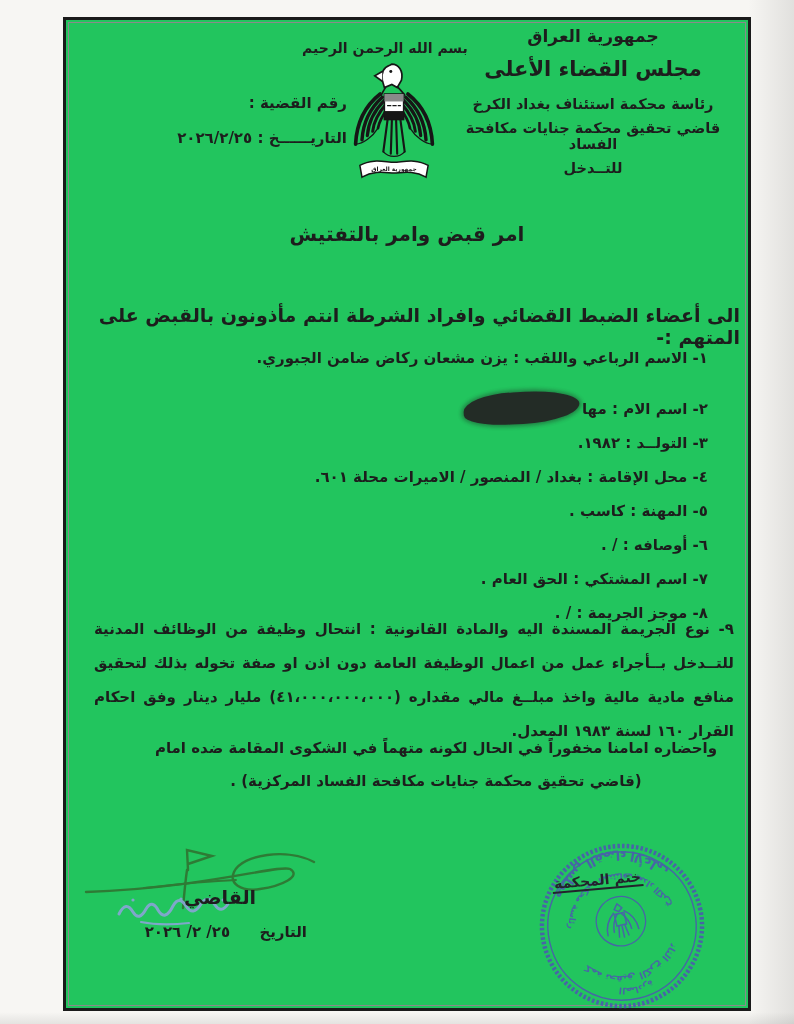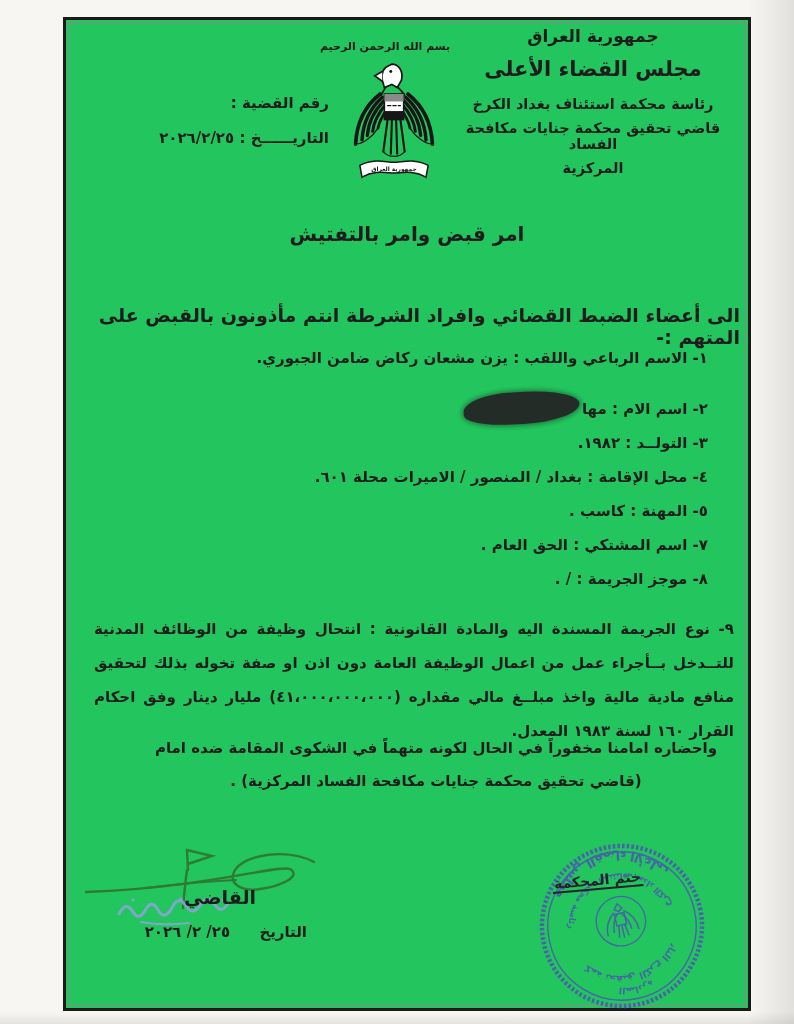--- a/index.html
+++ b/index.html
@@ -28,24 +28,24 @@
   }
   .content{
     position:absolute;inset:0;direction:rtl;font-weight:bold;
   }
   
   .hdr{position:absolute;top:6px;right:4px;width:302px;text-align:center;}
   .hdr .country{font-size:17px;margin-bottom:11px;}
   .hdr .council{font-size:21px;margin-bottom:15px;}
   .hdr .court{font-size:14.5px;margin-bottom:8px;}
   
-  .basmala{position:absolute;top:20px;left:236px;width:166px;text-align:center;font-size:11px;}
+  .basmala{position:absolute;top:20px;left:236px;width:166px;text-align:center;font-size:14px;}
   .emblem{position:absolute;top:42px;left:264px;width:128px;height:128px;}
   
-  .case{position:absolute;top:73px;left:26px;width:237px;text-align:right;font-size:15px;}
+  .case{position:absolute;top:73px;left:44px;width:237px;text-align:right;font-size:15px;}
   .case .row{margin-bottom:15px;line-height:20px;}
   
   .doc-title{position:absolute;top:202px;left:61px;width:560px;text-align:center;font-size:20px;letter-spacing:.5px;}
   .addressee{position:absolute;top:284px;right:8px;font-size:19px;}
   .items{position:absolute;top:328px;right:40px;left:30px;text-align:right;font-size:15px;}
   .item{line-height:21px;margin-bottom:13px;white-space:nowrap;}
   .item-9{position:absolute;top:592px;right:14px;left:28px;font-size:15px;
           line-height:34px;text-align:justify;text-align-last:right;}
   .closing{position:absolute;top:712px;left:80px;width:580px;text-align:center;
            font-size:15px;line-height:33px;}
@@ -78,21 +78,21 @@
 
 <div class="frame">
   <div class="frame-inner"></div>
   <div class="content">
 
     <div class="hdr">
       <div class="country">جمهورية العراق</div>
       <div class="council">مجلس القضاء الأعلى</div>
       <div class="court">رئاسة محكمة استئناف بغداد الكرخ</div>
       <div class="court">قاضي تحقيق محكمة جنايات مكافحة الفساد</div>
-      <div class="court">المركزية</div>
+      <div class="court">للتــدخل</div>
     </div>
 
     <div class="basmala">بسم الله الرحمن الرحيم</div>
 
     <svg class="emblem" viewBox="0 0 100 120">
       <g fill="none" stroke="#161616" stroke-width="1.6" stroke-linecap="round">
 
         <path d="M46,3 C40,5 38,10 39,17 l2,7 7,-3 5,3 4,-7 C59,8 54,2 48,2 Z" fill="#fff"></path>
         <path d="M39,9 l-7,4 7,5" fill="#fff"></path>
         <circle cx="47" cy="9" r="1.4" fill="#161616" stroke="none"></circle>
@@ -141,20 +141,21 @@
     <div class="addressee">الى أعضاء الضبط القضائي وافراد الشرطة انتم مأذونون بالقبض على المتهم :-</div>
 
     <div class="items">
       <div class="item">١- الاسم الرباعي واللقب : يزن مشعان ركاض ضامن الجبوري.</div>
       <div class="item">
         <span>٢- اسم الام : مها</span><span class="redaction"></span>
       </div>
       <div class="item">٣- التولــد : ١٩٨٢.</div>
       <div class="item">٤- محل الإقامة : بغداد / المنصور / الاميرات محلة ٦٠١.</div>
       <div class="item">٥- المهنة : كاسب .</div>
+      <div class="item">٦- أوصافه : / .</div>
       <div class="item">٧- اسم المشتكي : الحق العام .</div>
       <div class="item">٨- موجز الجريمة : / .</div>
     </div>
 
     <div class="item-9">٩- نوع الجريمة المسندة اليه والمادة القانونية : انتحال وظيفة من الوظائف المدنية للتــدخل بــأجراء عمل من اعمال الوظيفة العامة دون اذن او صفة تخوله بذلك لتحقيق منافع مادية مالية واخذ مبلــغ مالي مقداره (٤١،٠٠٠،٠٠٠،٠٠٠) مليار دينار وفق احكام القرار ١٦٠ لسنة ١٩٨٣ المعدل.</div>
 
     <div class="closing">
       <div>واحضاره امامنا مخفوراً في الحال لكونه متهماً في الشكوى المقامة ضده امام</div>
       <div>(قاضي تحقيق محكمة جنايات مكافحة الفساد المركزية) .</div>
     </div>

